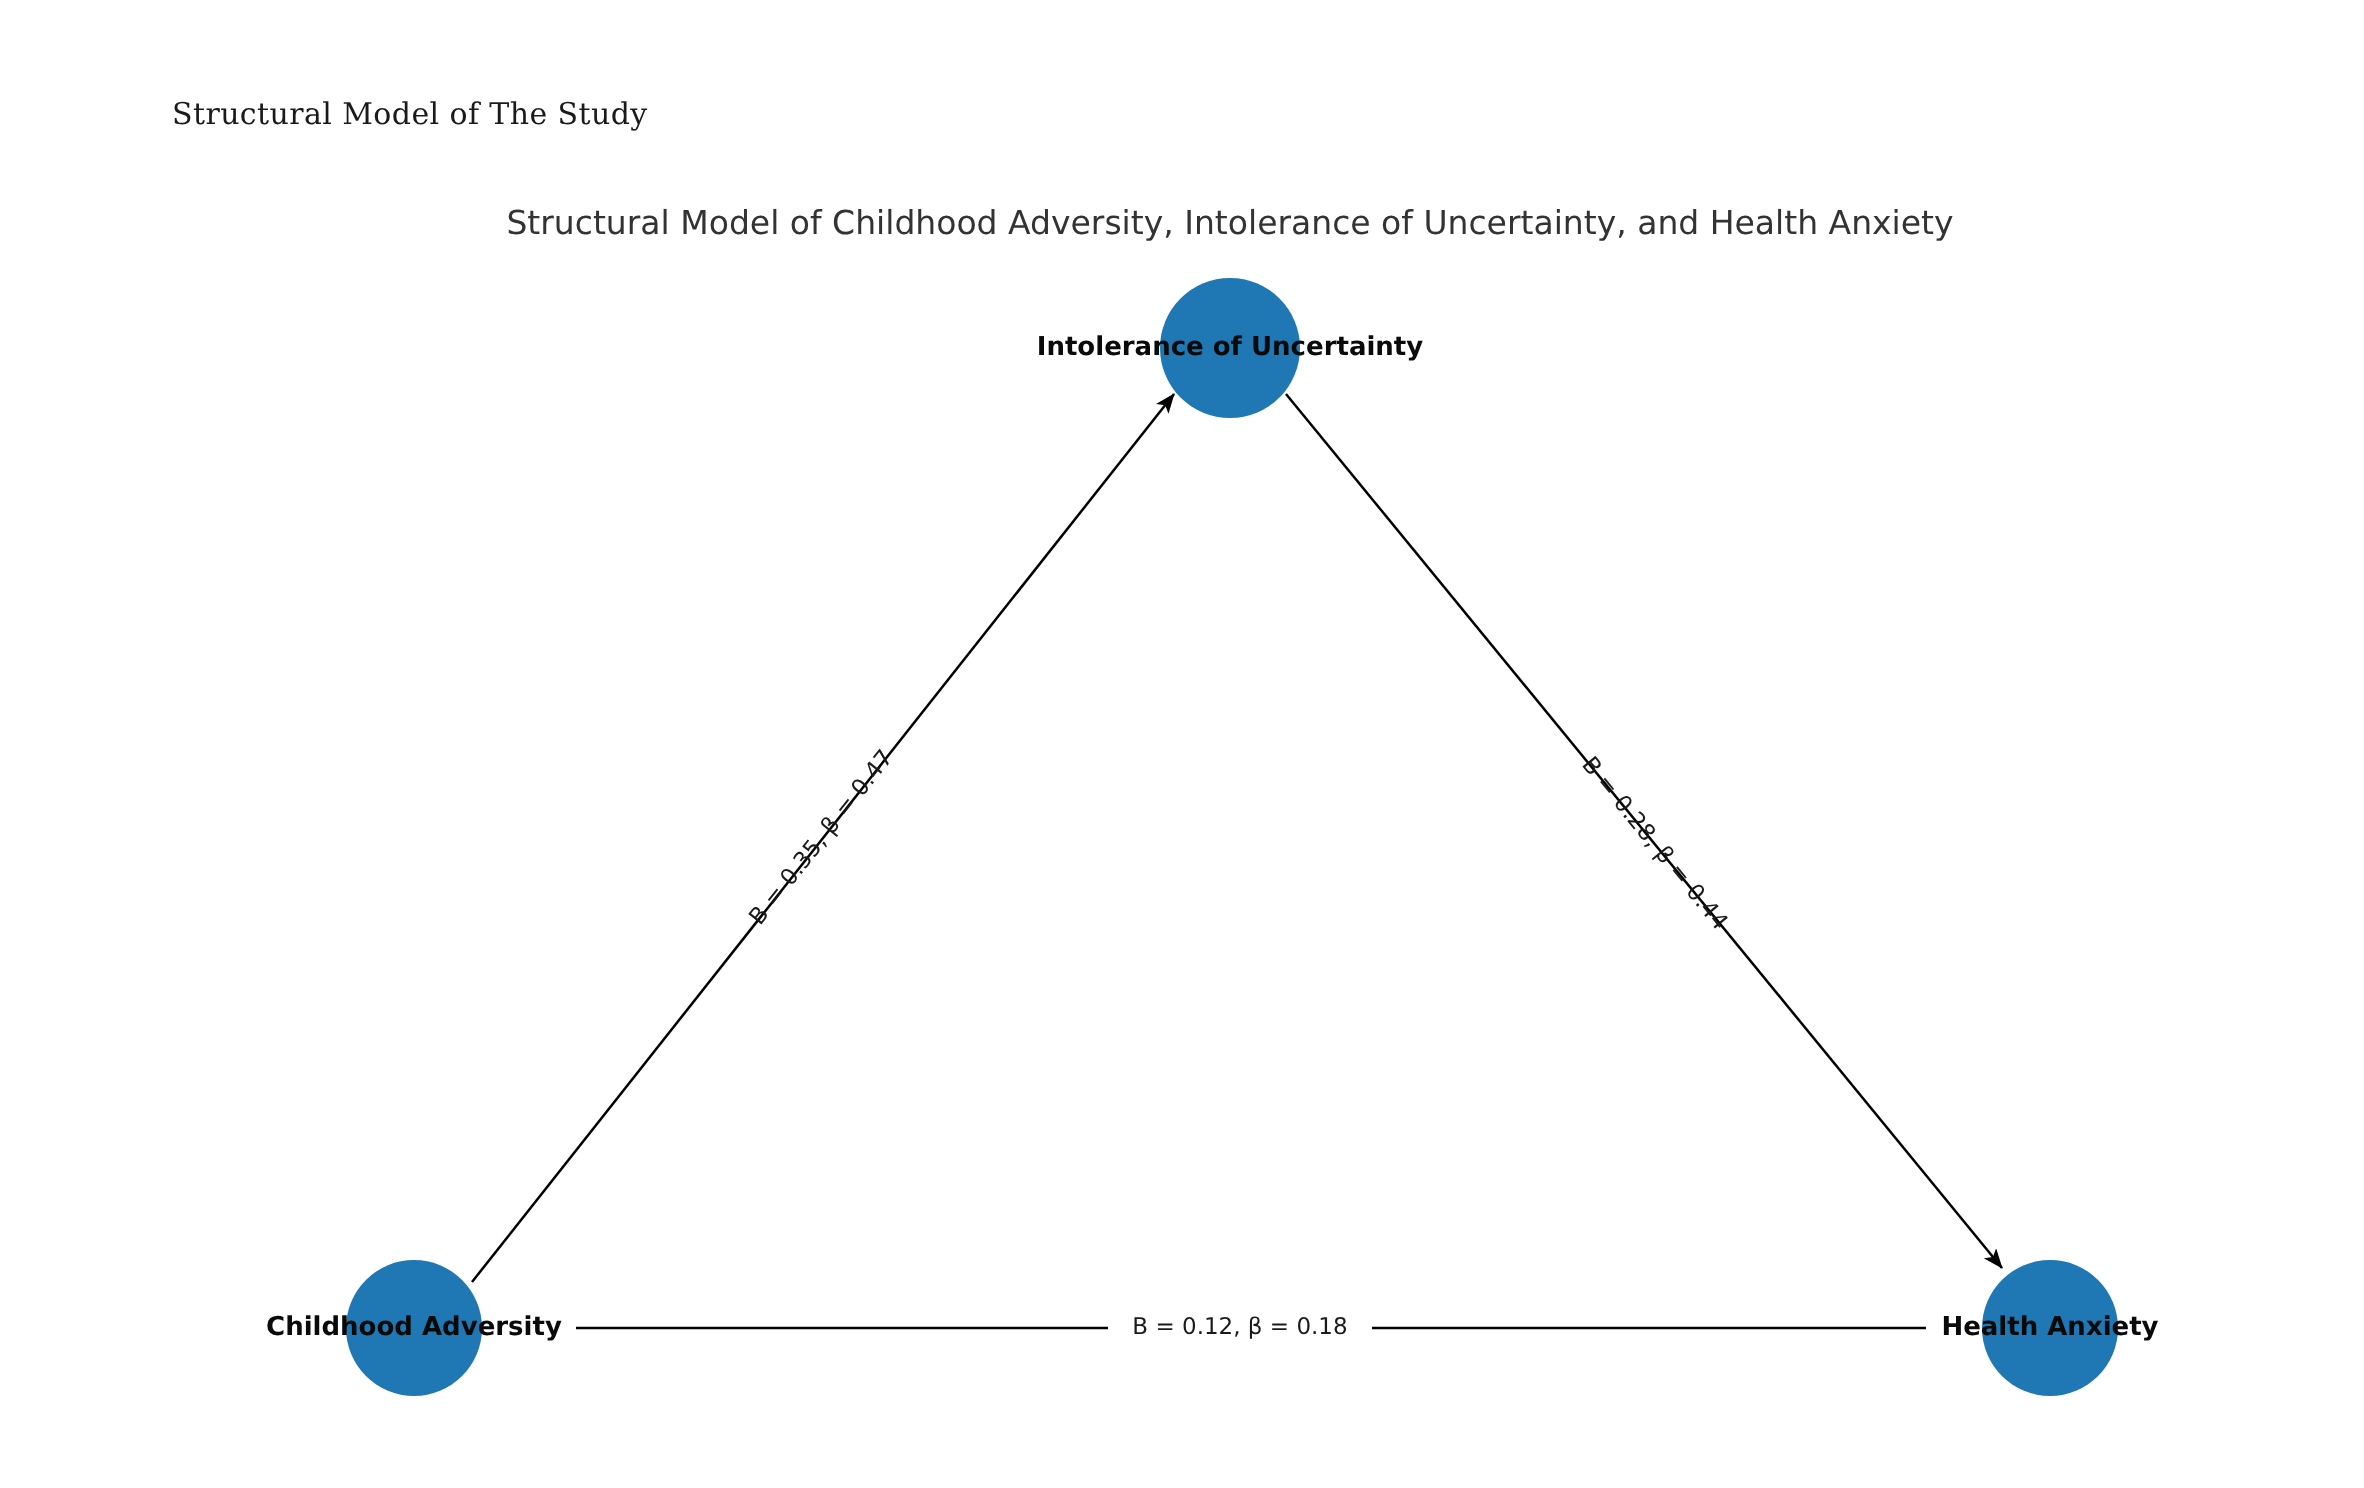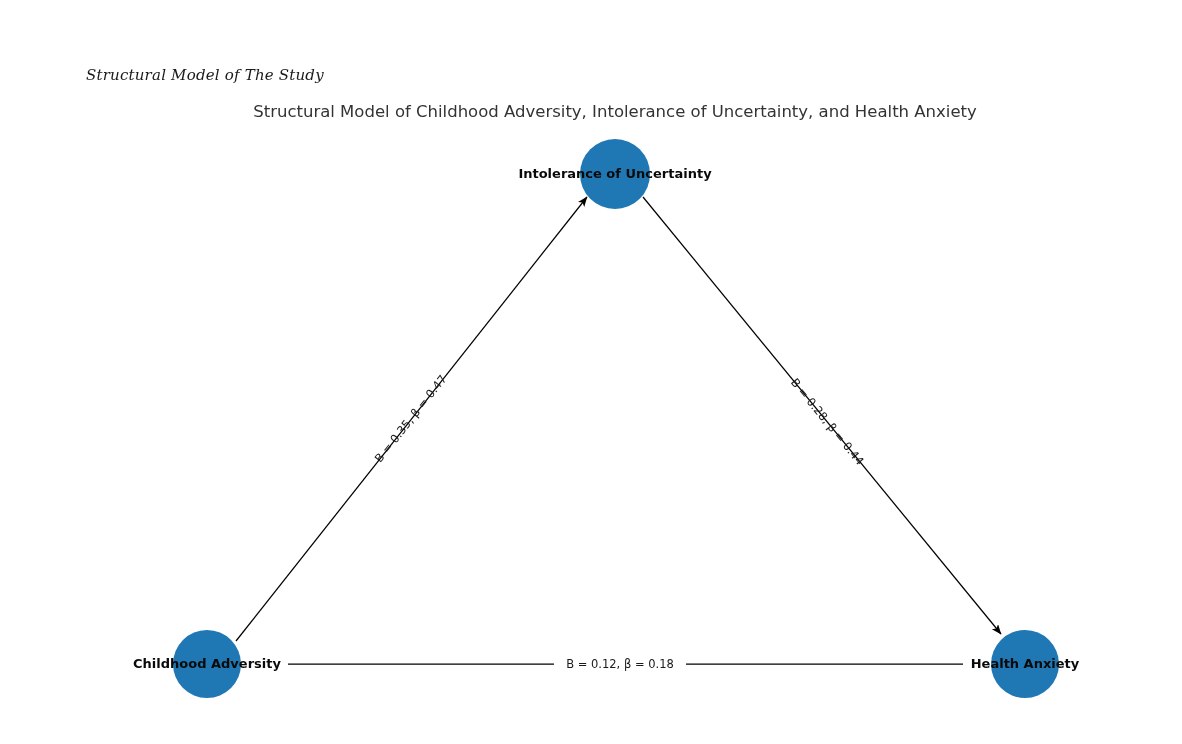--- a/index.html
+++ b/index.html
@@ -23,26 +23,24 @@
     width: 1182px;
     height: 744px;
     background: #ffffff;
   }
 
   .figure-caption {
     position: absolute;
     left: 86px;
     top: 48px;
     font-family: "DejaVu Serif", "Liberation Serif", serif;
-    font-style: italic;
     font-size: 15px;
     color: #1a1a1a;
     letter-spacing: 0.2px;
     white-space: nowrap;
-    margin-top: 18px;
   }
 
   #diagram-svg {
     position: absolute;
     left: 0;
     top: 0;
     width: 1182px;
     height: 744px;
     display: block;
   }

